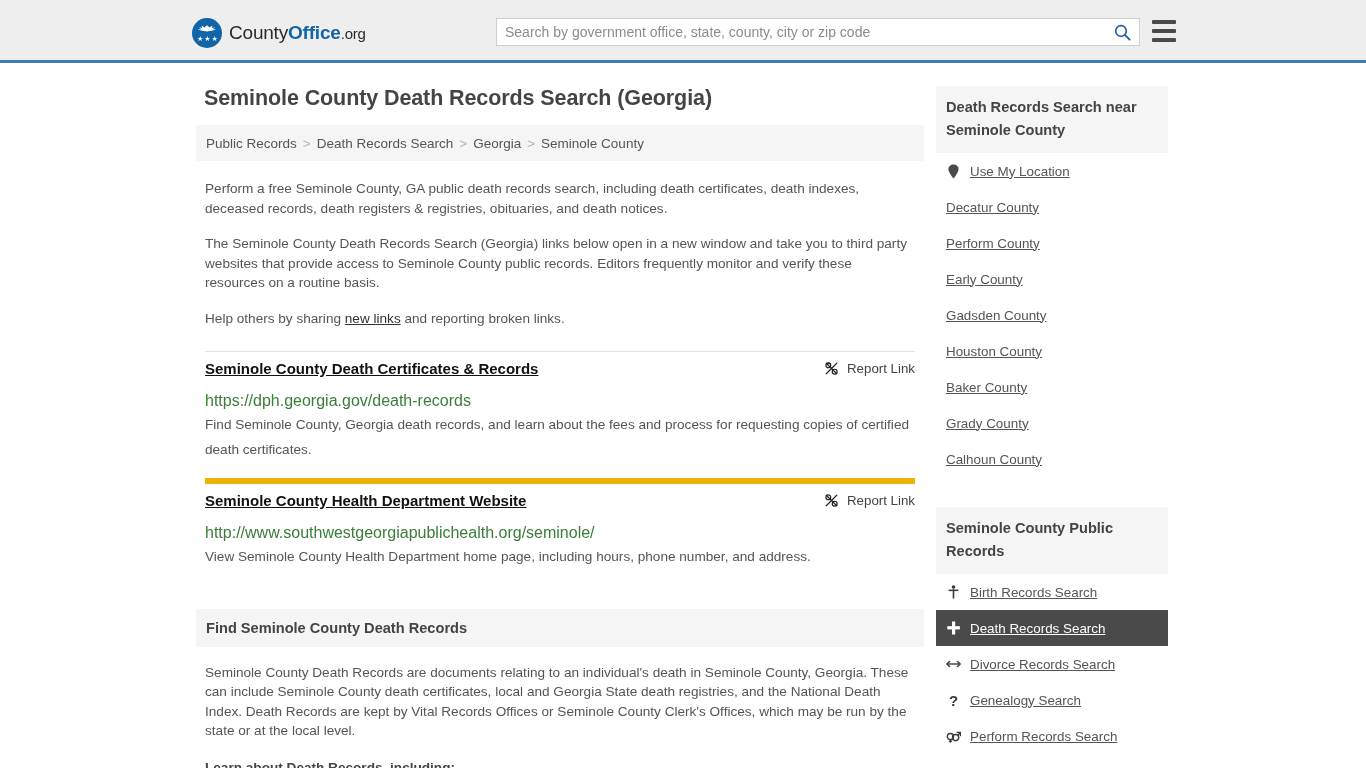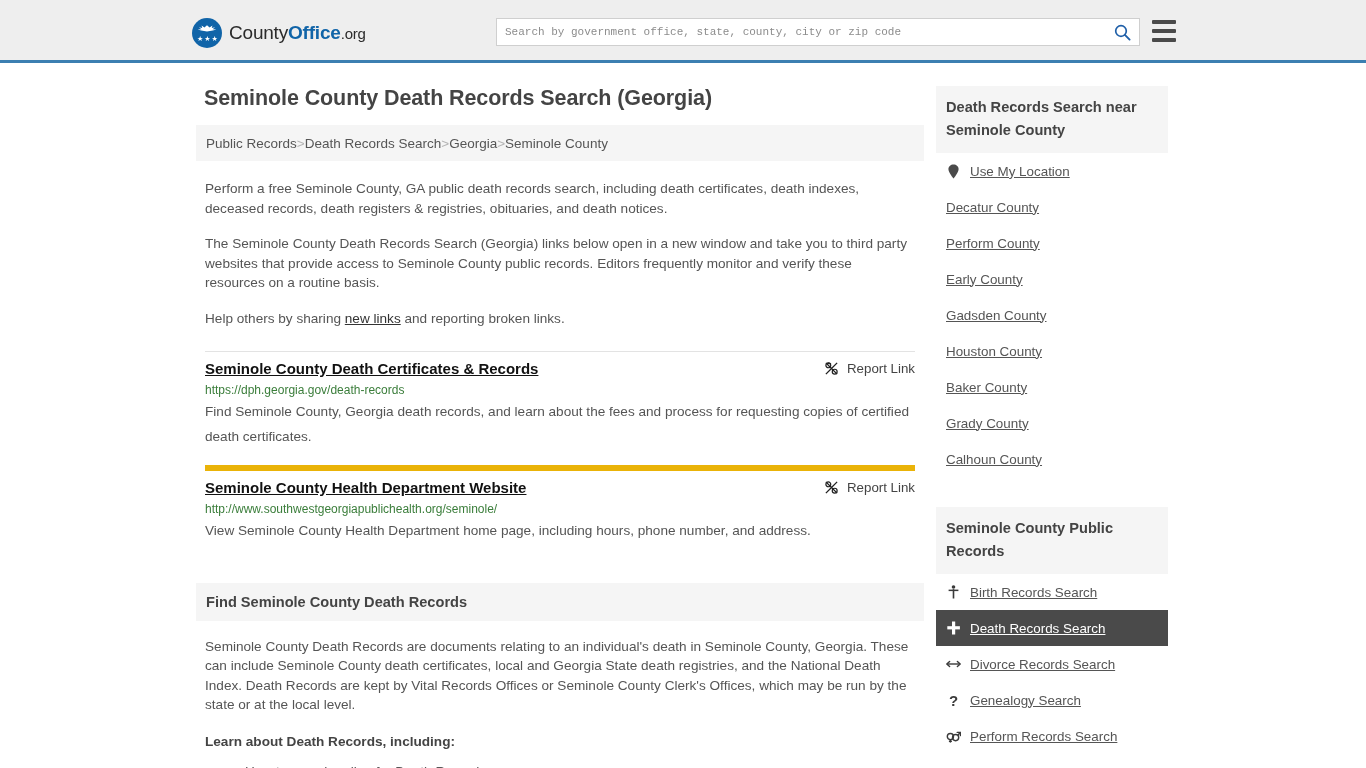--- a/index.html
+++ b/index.html
@@ -68,22 +68,22 @@
     background: #ffffff;
     border: 1px solid #cfcfcf;
     display: flex;
     align-items: center;
   }
   .search-input {
     border: 0; outline: 0;
     flex: 1 1 auto;
     height: 42px;
     padding: 0 8px;
-    font-size: 11px;
-    font-family: Liberation Mono, monospace;
+    font-size: 14px;
+    font-family: Liberation Sans, sans-serif;
     color: #333;
     background: transparent;
   }
   .search-input::placeholder { color: #8c8c8c; }
   .search-btn {
     width: 34px; height: 26px;
     border: 0; background: transparent;
     display: flex; align-items: center; justify-content: center;
     cursor: pointer;
     padding: 0;
@@ -124,20 +124,21 @@
     letter-spacing: -0.1px;
   }
 
   .breadcrumb {
     background: #f5f5f5;
     height: 36px;
     display: flex;
     align-items: center;
     padding: 0 10px;
     font-size: 13.5px;
+    gap: 6px;
   }
   .breadcrumb a { color: #555555; text-decoration: none; }
   .breadcrumb .sep { color: #b4b4b4; }
 
   .intro { padding: 0 9px; }
   .intro p {
     font-size: 13.6px;
     line-height: 19.6px;
     color: #555555;
     margin: 16px 0 0 0;
@@ -168,23 +169,23 @@
     display: flex;
     align-items: center;
     gap: 8px;
     font-size: 13.3px;
     color: #444444;
     white-space: nowrap;
     cursor: pointer;
     padding-top: 1px;
   }
   .result-url {
-    font-size: 12px;
+    font-size: 16px;
     color: #3a7d3a;
-    margin-top: 6px;
+    margin-top: 15px;
     word-break: break-all;
   }
   .result-desc {
     font-size: 13.6px;
     line-height: 25px;
     color: #555555;
     margin-top: 2px;
   }
 
   

